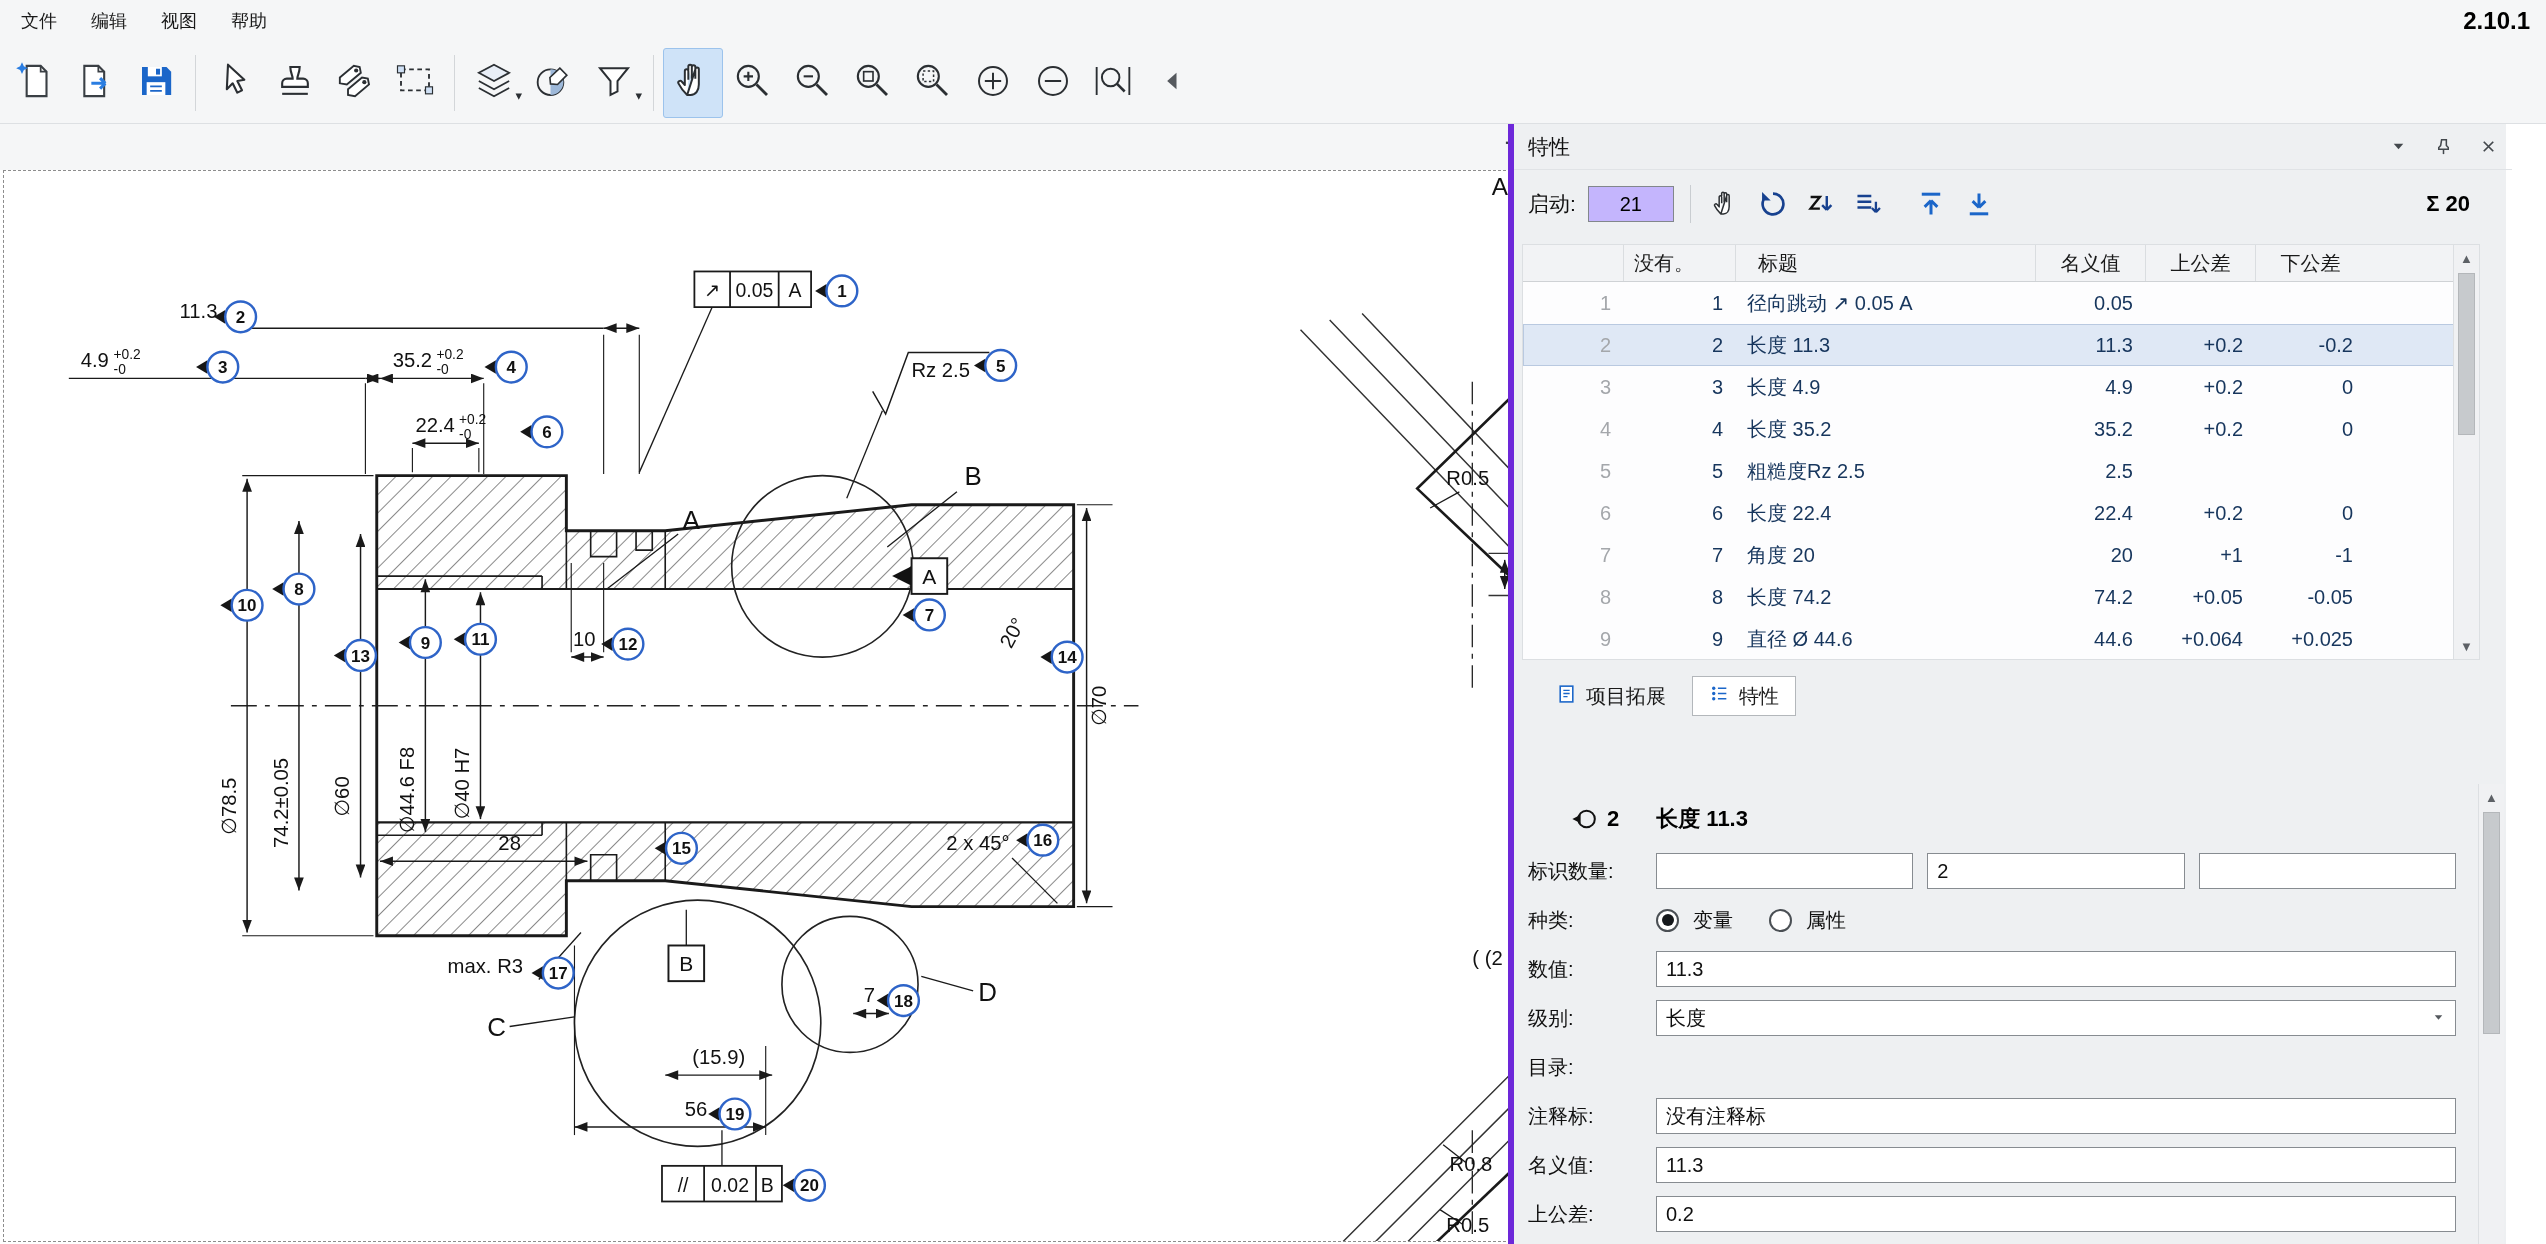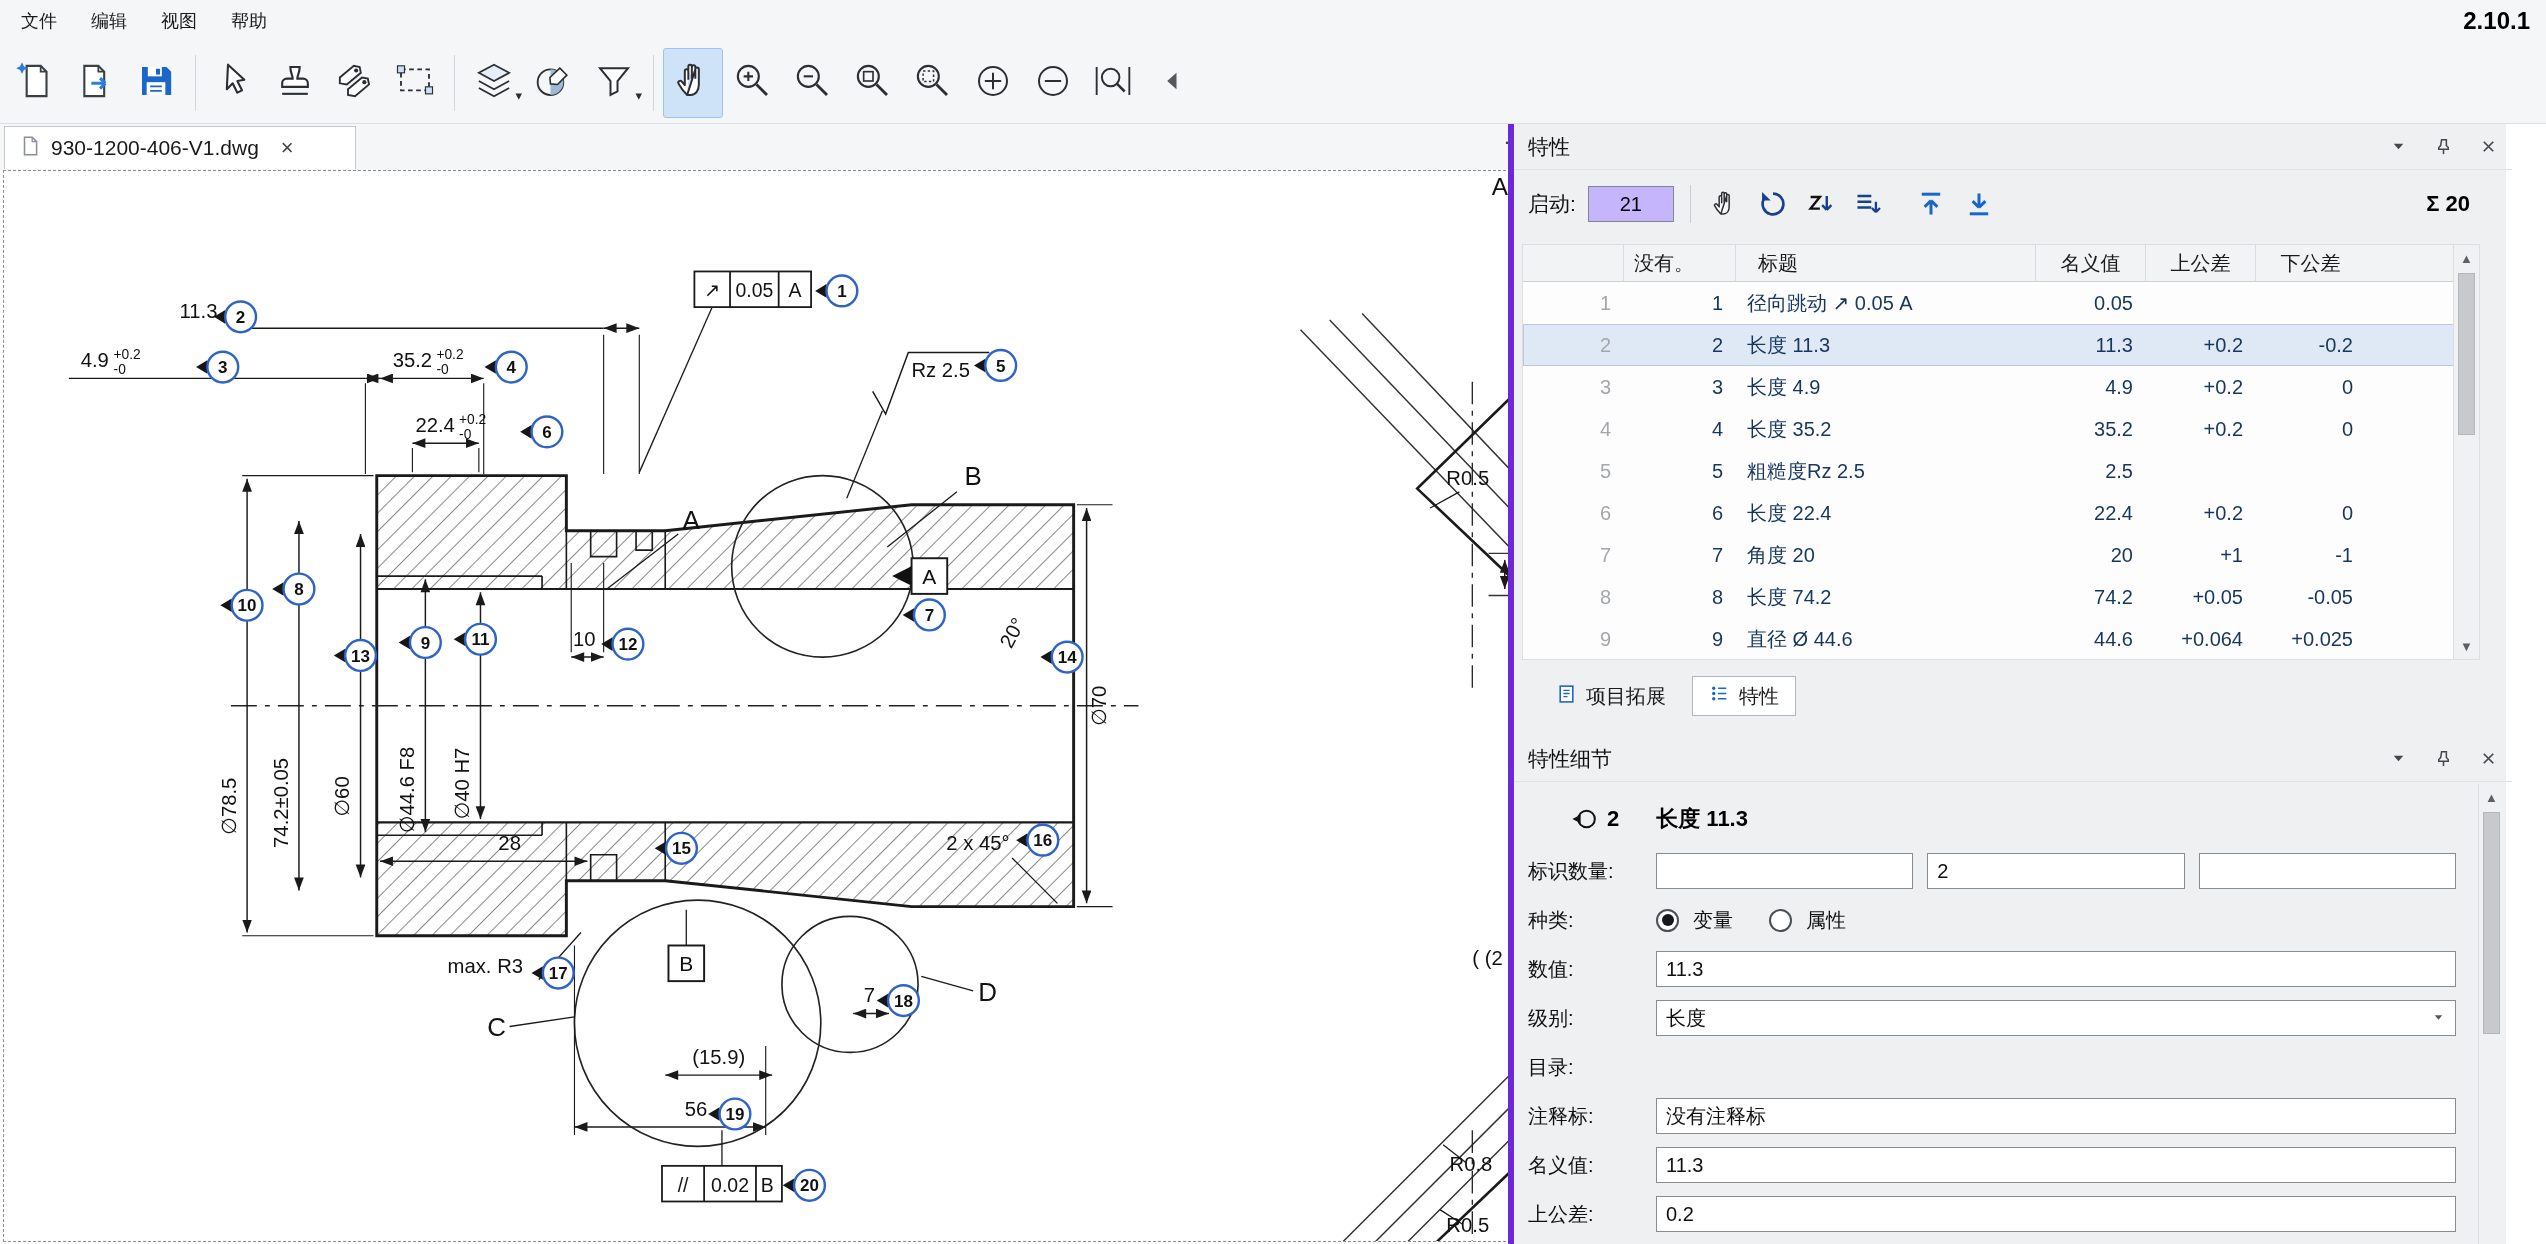--- a/index.html
+++ b/index.html
@@ -213,28 +213,20 @@
           </svg></span>
       </div>
       <div class="tb-btn">
         <span><svg viewBox="0 0 36 36">
             <path d="M21 11l-8 7 8 7z" fill="#55595e"></path>
           </svg></span>
       </div>
     </div>
 
   <div class="tabbar">
-    <div class="doctab">
-      <span><svg width="22" height="22" viewBox="0 0 20 20">
-            <path d="M5 2h7l4 4v12H5z" fill="#fff" stroke="#8a9099" stroke-width="1.4"></path>
-            <path d="M12 2v4h4" fill="none" stroke="#8a9099" stroke-width="1.2"></path>
-          </svg></span>
-      <span class="dlabel">930-1200-406-V1.dwg</span>
-      <span class="closex">×</span>
-    </div>
     <div class="doclist-btn">
       <svg viewBox="0 0 20 20" width="26" height="26">
           <path d="M3 6h14" stroke="#3a3f44" stroke-width="1.8"></path>
           <path d="M5.5 10l4.5 6 4.5-6z" fill="#3a3f44"></path>
         </svg>
     </div>
   </div>
 
   <div class="canvas">
     <svg id="drawing" width="1538" height="1071" viewBox="0 0 949 661" preserveAspectRatio="none">
@@ -649,35 +641,20 @@
           <span><svg viewBox="0 0 20 20">
               <circle cx="4.5" cy="5" r="1.6" fill="#1b66c9"></circle>
               <circle cx="4.5" cy="10" r="1.6" fill="#1b66c9"></circle>
               <circle cx="4.5" cy="15" r="1.6" fill="#1b66c9"></circle>
               <path d="M8.5 5h8M8.5 10h8M8.5 15h8" stroke="#1b66c9" stroke-width="1.5"></path>
             </svg></span>
           <span>特性</span>
         </div>
       </div>
 
-    <div class="p-titlebar p-titlebar2">
-      <span>特性细节</span>
-      <span class="tb-icons">
-        <svg viewBox="0 0 20 20">
-            <path d="M5 7l5 6 5-6z" fill="#43484d"></path>
-          </svg>
-        <svg viewBox="0 0 20 20">
-            <path d="M8 3h5v6l2 2v2H5v-2l2-2z" fill="none" stroke="#43484d" stroke-width="1.6"></path>
-            <path d="M10 13v5" stroke="#43484d" stroke-width="1.6"></path>
-          </svg>
-        <svg viewBox="0 0 20 20">
-            <path d="M5 5l10 10M15 5L5 15" stroke="#43484d" stroke-width="1.8"></path>
-          </svg>
-      </span>
-    </div>
 
     <div class="details">
       <div class="item-head">
         <svg viewBox="0 0 22 22">
             <path d="M2 11l7-3.5v7z" fill="#111"></path>
             <circle cx="14" cy="11" r="7" fill="none" stroke="#111" stroke-width="1.7"></circle>
           </svg>
         <span>2</span>
         <span style="margin-left:26px">长度 11.3</span>
       </div>

